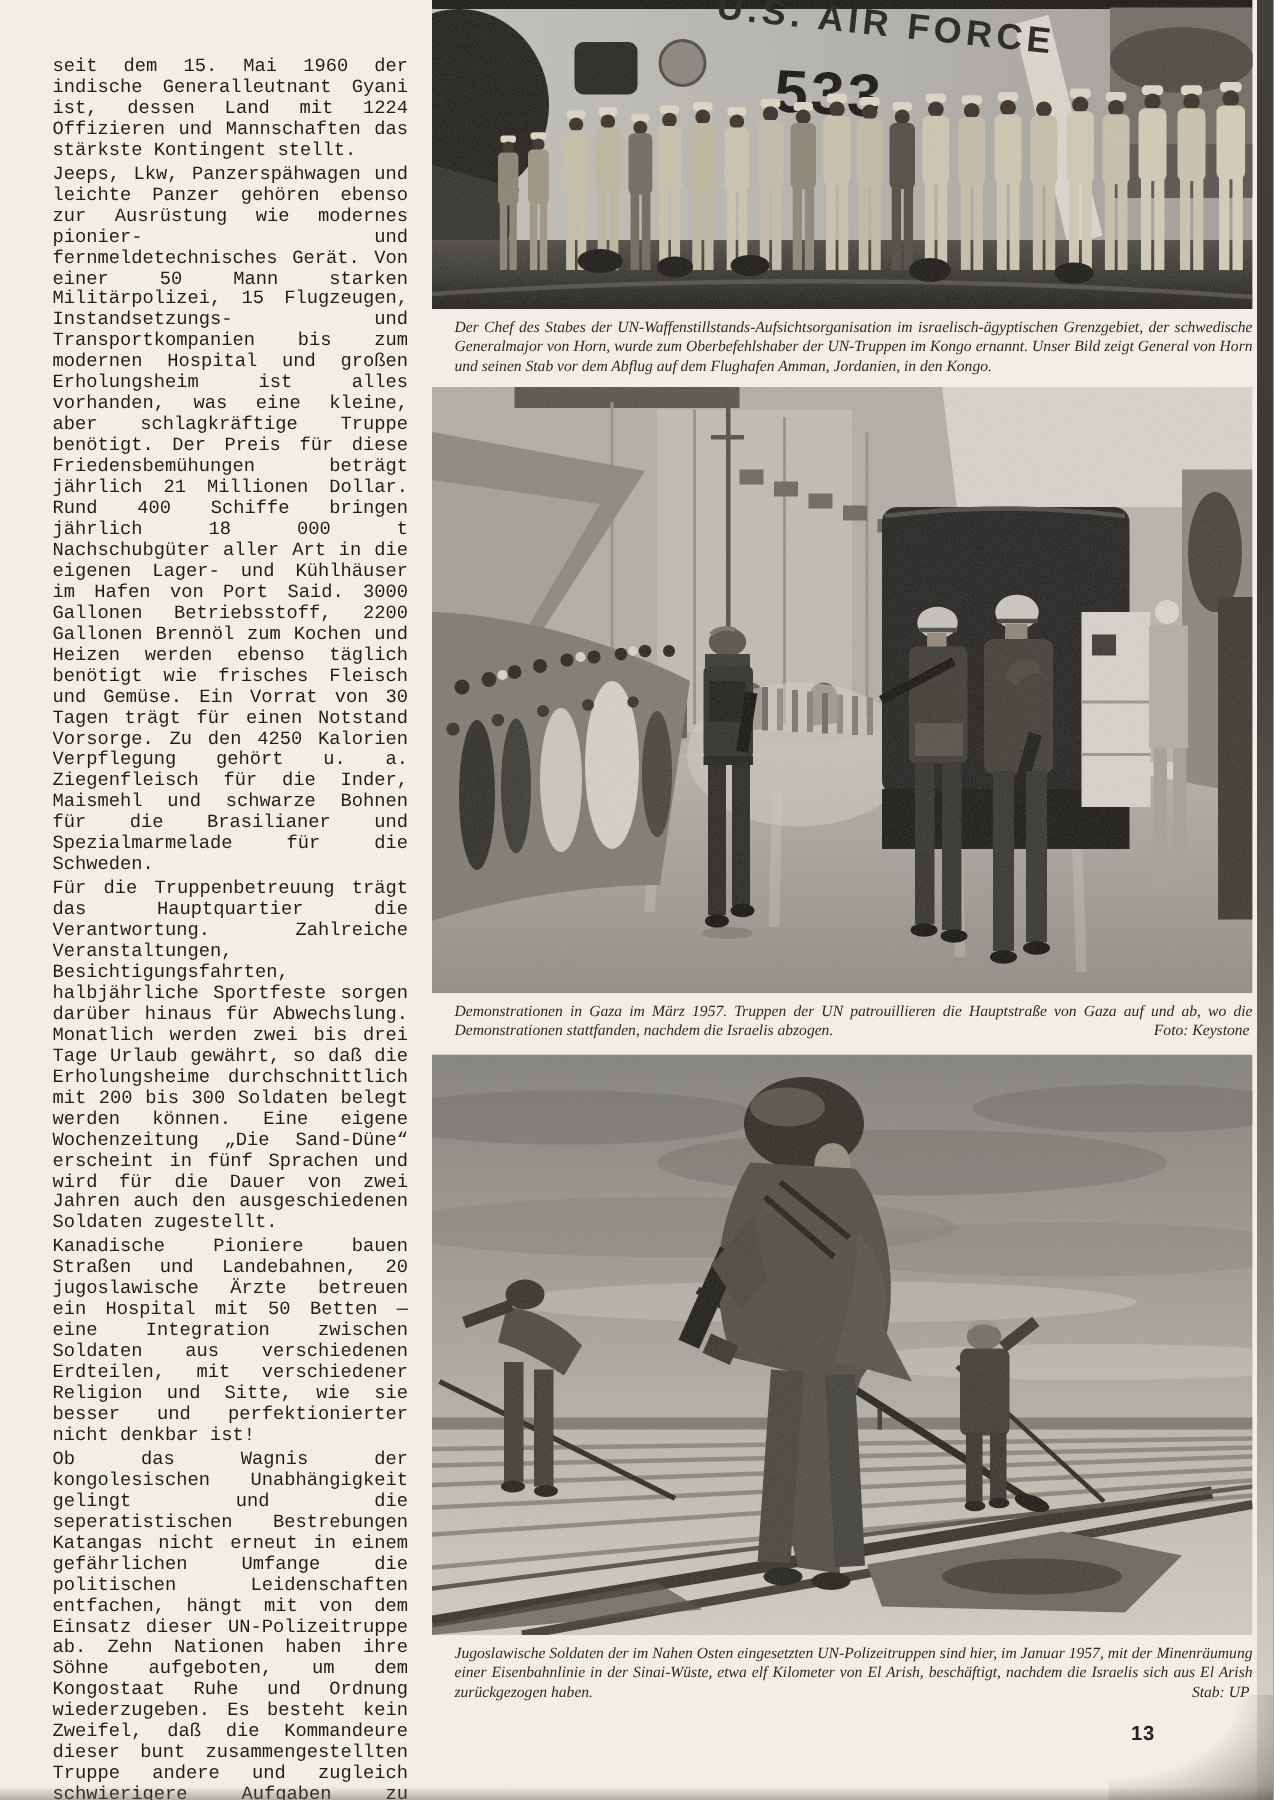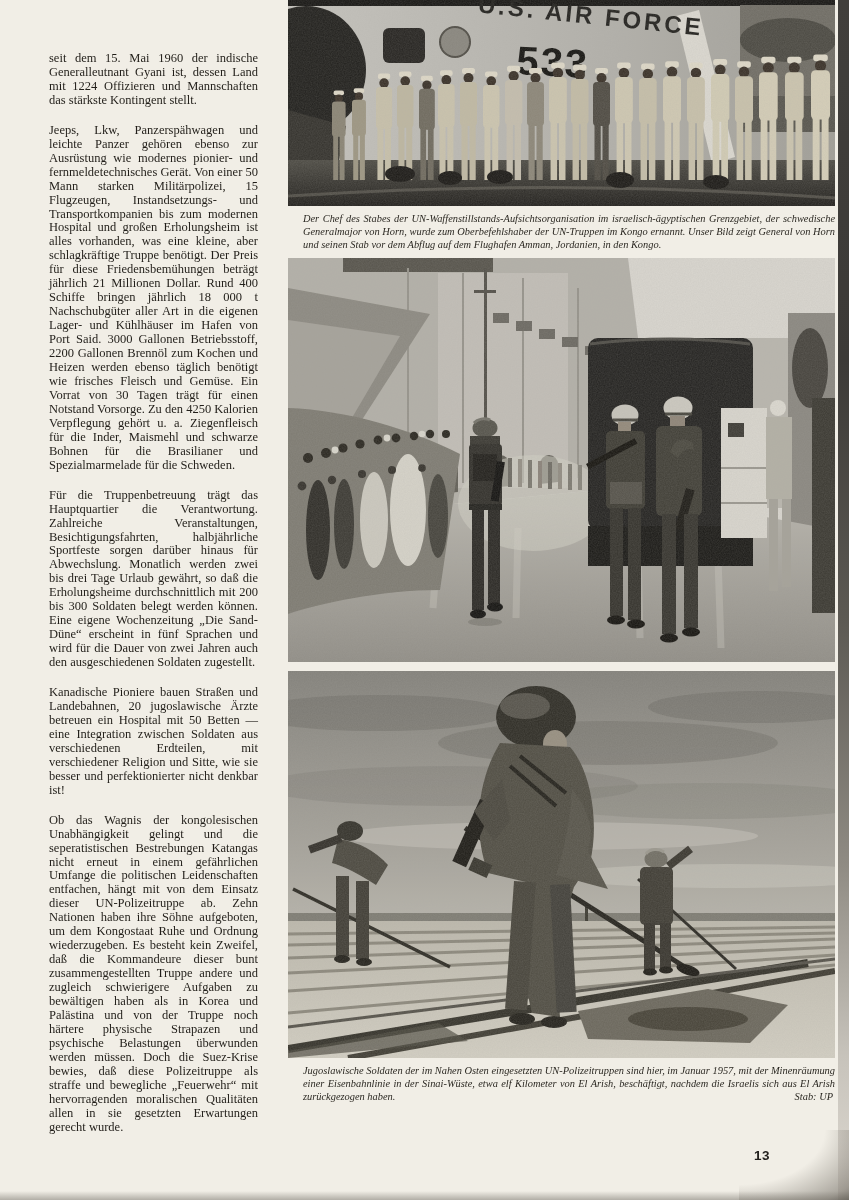--- a/index.html
+++ b/index.html
@@ -24,21 +24,21 @@
     background:radial-gradient(ellipse at 0% 0%,rgba(0,0,0,0) 55%,rgba(110,105,96,.55) 90%,rgba(90,86,78,.7) 100%);
   }
   
   .text-col{
     position:absolute;left:33px;top:36px;width:241px;
     font-size:12.5px;line-height:13.95px;
     color:#211e19;
     text-align:justify;
     hyphens:auto;-webkit-hyphens:auto;
   }
-  .text-col p{margin:16px;}
+  .text-col p{margin:2px;font-family:Liberation Mono, monospace;}
   
   .photo-col{position:absolute;left:288px;top:0;width:547px;}
   figure{margin:0;padding:0;}
   .photo{display:block;width:547px;}
   .caption{
     position:relative;
     margin:6px 0 0 15px;
     font-style:italic;
     font-size:10.4px;line-height:13px;
     color:#2b2822;
@@ -299,20 +299,24 @@
         </g>
         <g>
           <circle cx="490" cy="150" r="8" fill="#dcd9d0"></circle>
           <rect x="478" y="159" width="26" height="82" fill="#b3b0a5"></rect>
           <rect x="481" y="241" width="9" height="92" fill="#a5a299"></rect>
           <rect x="494" y="241" width="9" height="88" fill="#a5a299"></rect>
         </g>
         <rect x="524" y="140" width="23" height="215" fill="#3a3831"></rect>
         <rect x="0" y="0" width="547" height="404" filter="url(#grain)"></rect>
       </svg>
+      <figcaption class="caption">
+        <span>Demonstrationen in Gaza im März 1957. Truppen der UN patrouillieren die Hauptstraße von Gaza auf und ab, wo die Demonstrationen stattfanden, nachdem die Israelis abzogen.</span>
+        <span class="credit">Foto: Keystone</span>
+      </figcaption>
     </figure>
 
     <figure class="fig3">
       <svg class="photo" width="547" height="387" viewBox="0 0 547 387" role="img">
         <defs>
           <linearGradient id="p3sky" x1="0" y1="0" x2="0" y2="1">
             <stop offset="0" stop-color="#83817b"></stop>
               <stop offset=".7" stop-color="#a7a49c"></stop>
               <stop offset="1" stop-color="#b9b6ad"></stop>
           </linearGradient>

